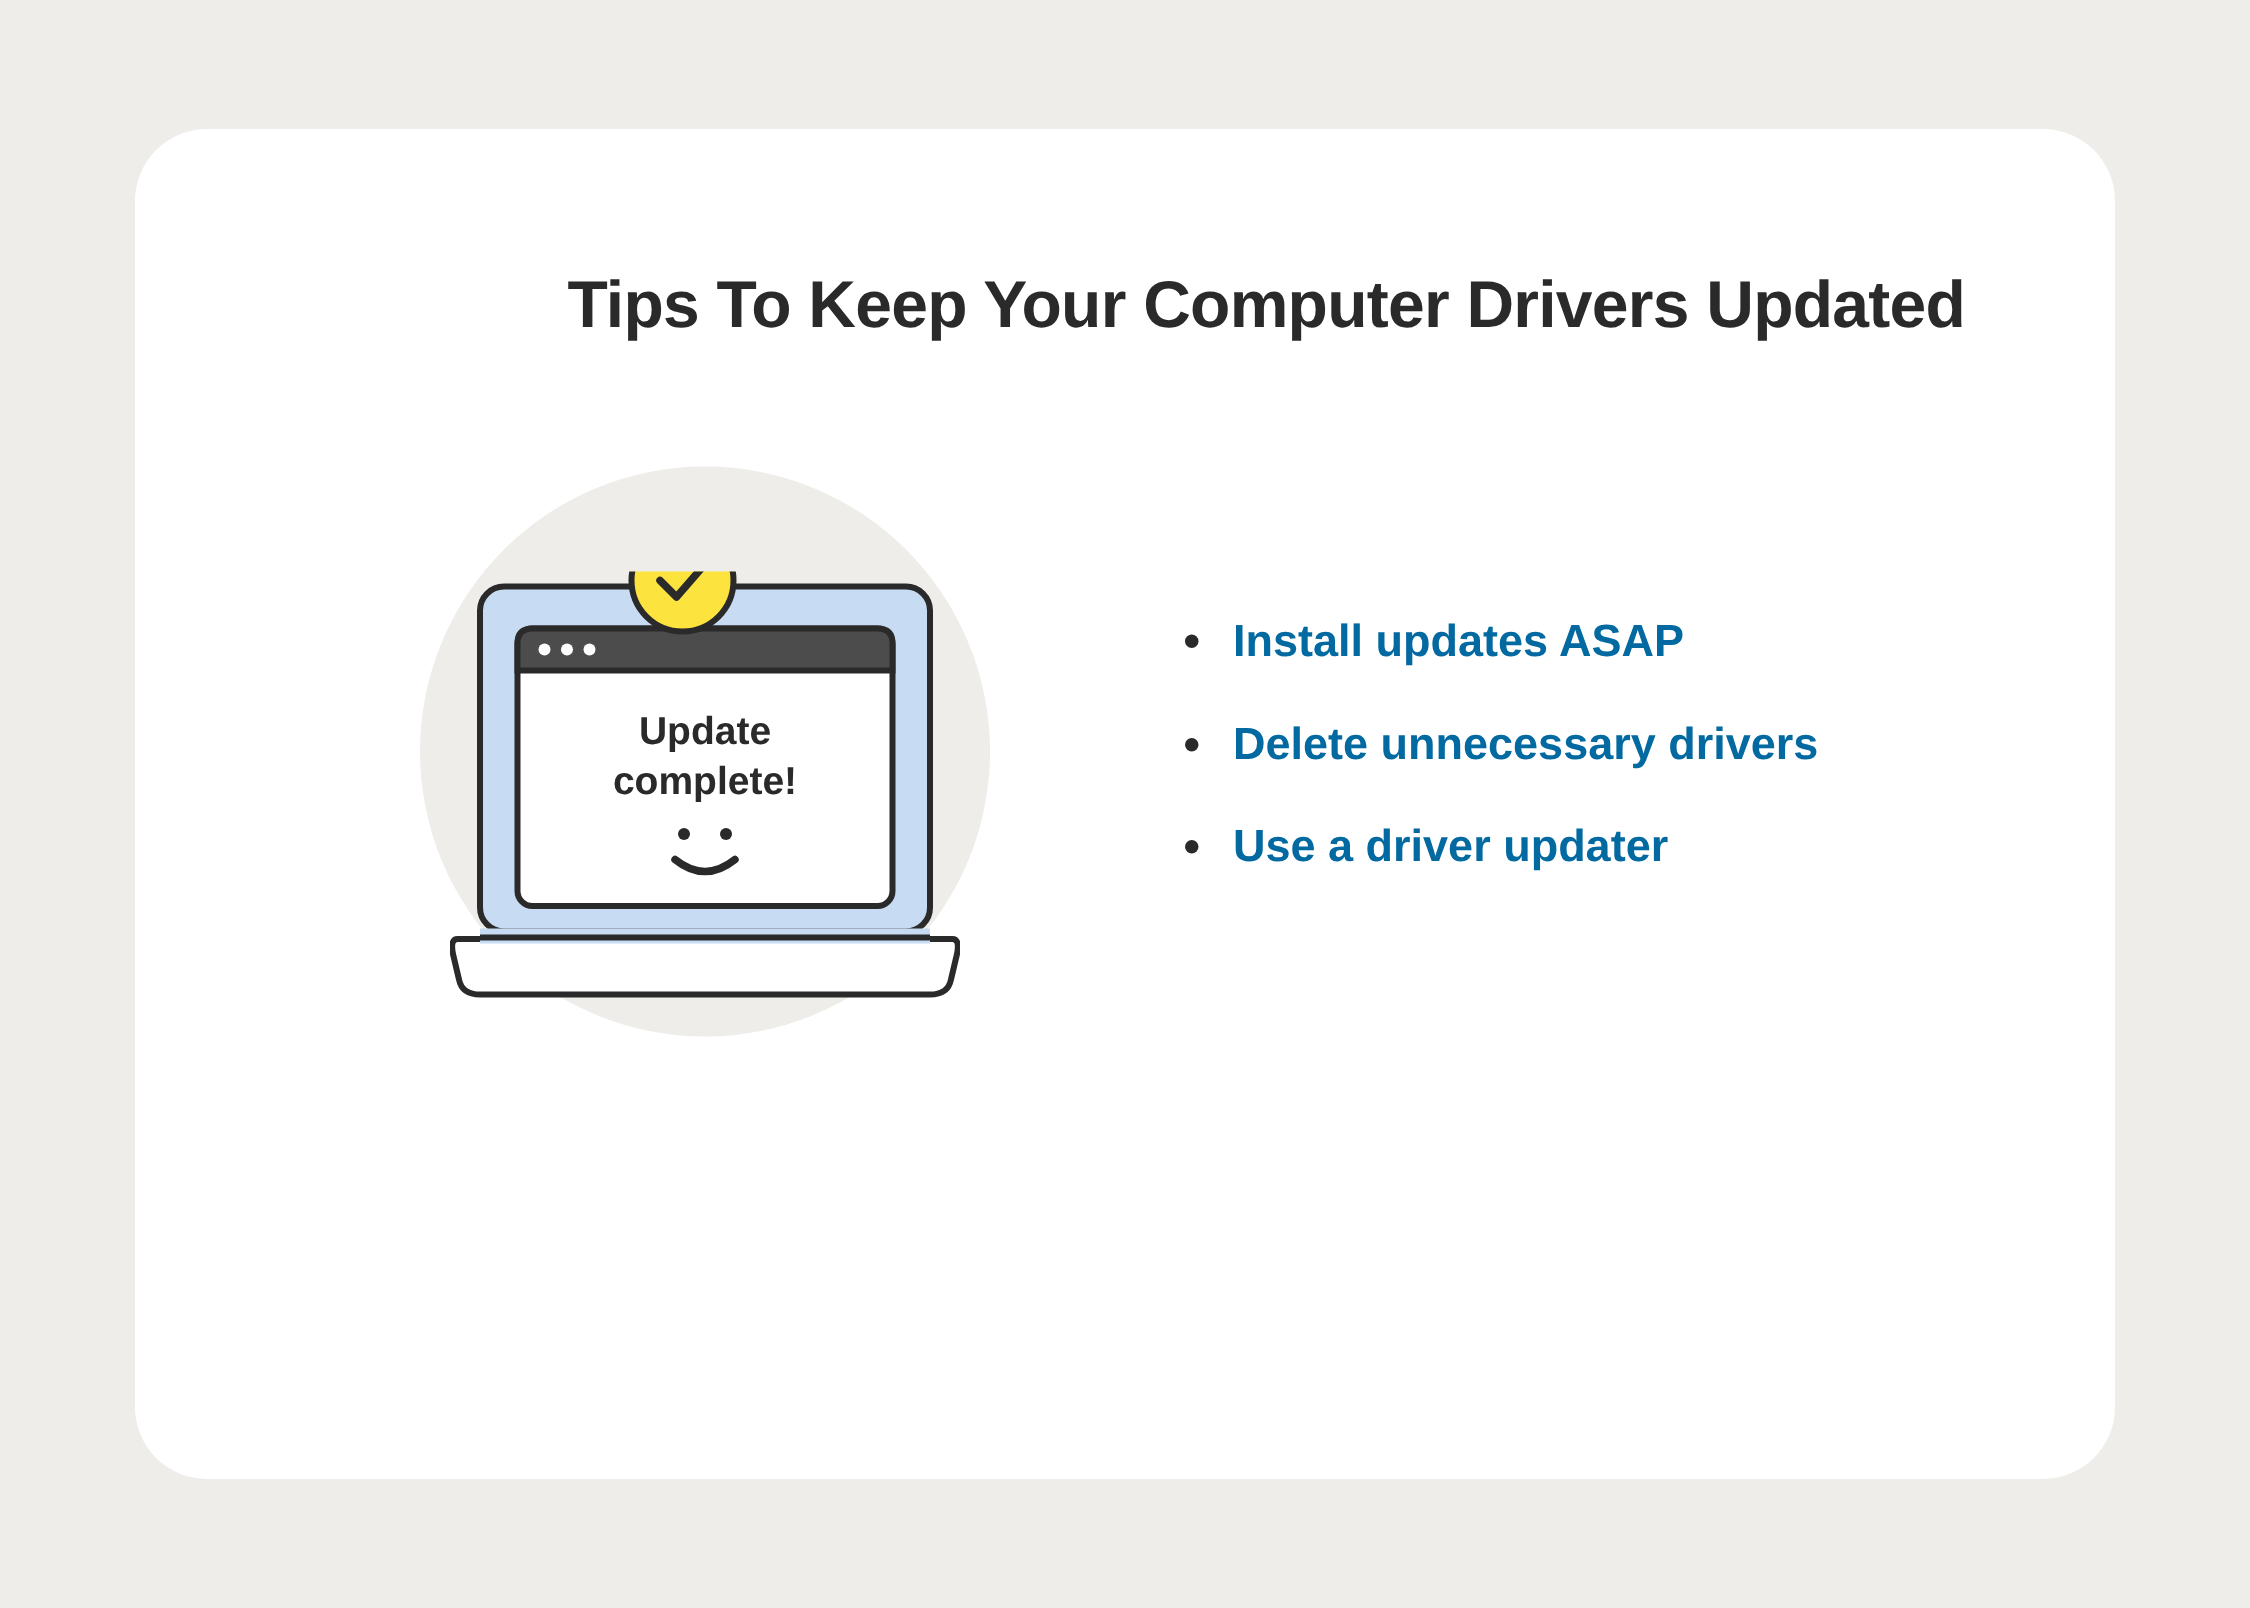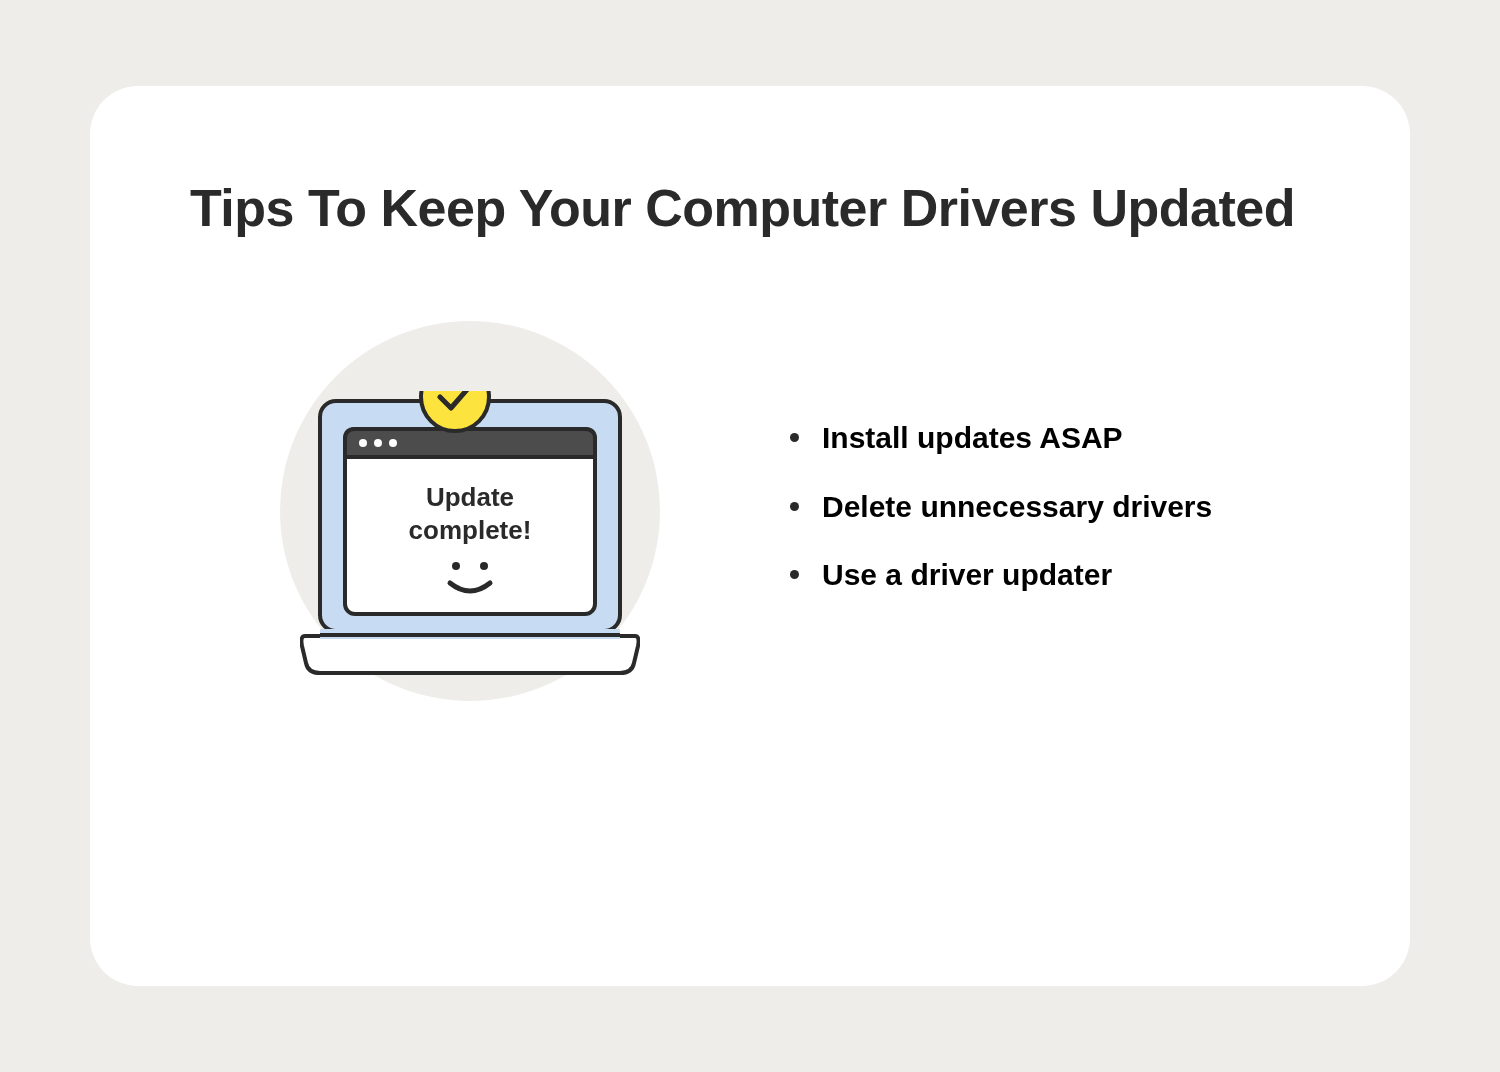--- a/index.html
+++ b/index.html
@@ -19,24 +19,24 @@
     .card {
       background: #ffffff;
       width: 1320px;
       height: 900px;
       border-radius: 48px;
       padding: 90px 100px 70px 100px;
       display: flex;
       flex-direction: column;
     }
     .title {
-      font-size: 52px;
+      font-size: 44px;
       font-weight: 700;
       color: #2a2a2a;
-      text-align: left;
+      text-align: right;
       line-height: 1.25;
       margin-bottom: 90px;
       letter-spacing: -0.5px;
     }
     .content-row {
       display: flex;
       flex-direction: row;
       align-items: center;
       gap: 110px;
       padding-left: 70px;
@@ -61,21 +61,21 @@
       top: 60px;
       left: 40px;
     }
     .tips-list {
       list-style: none;
       padding-left: 0;
     }
     .tips-list li {
       font-size: 30px;
       font-weight: 600;
-      color: #000000;
+      color: #0369a1;
       line-height: 1.35;
       margin-bottom: 28px;
       position: relative;
       padding-left: 32px;
     }
     .tips-list li::before {
       content: "";
       position: absolute;
       left: 0;
       top: 15px;

